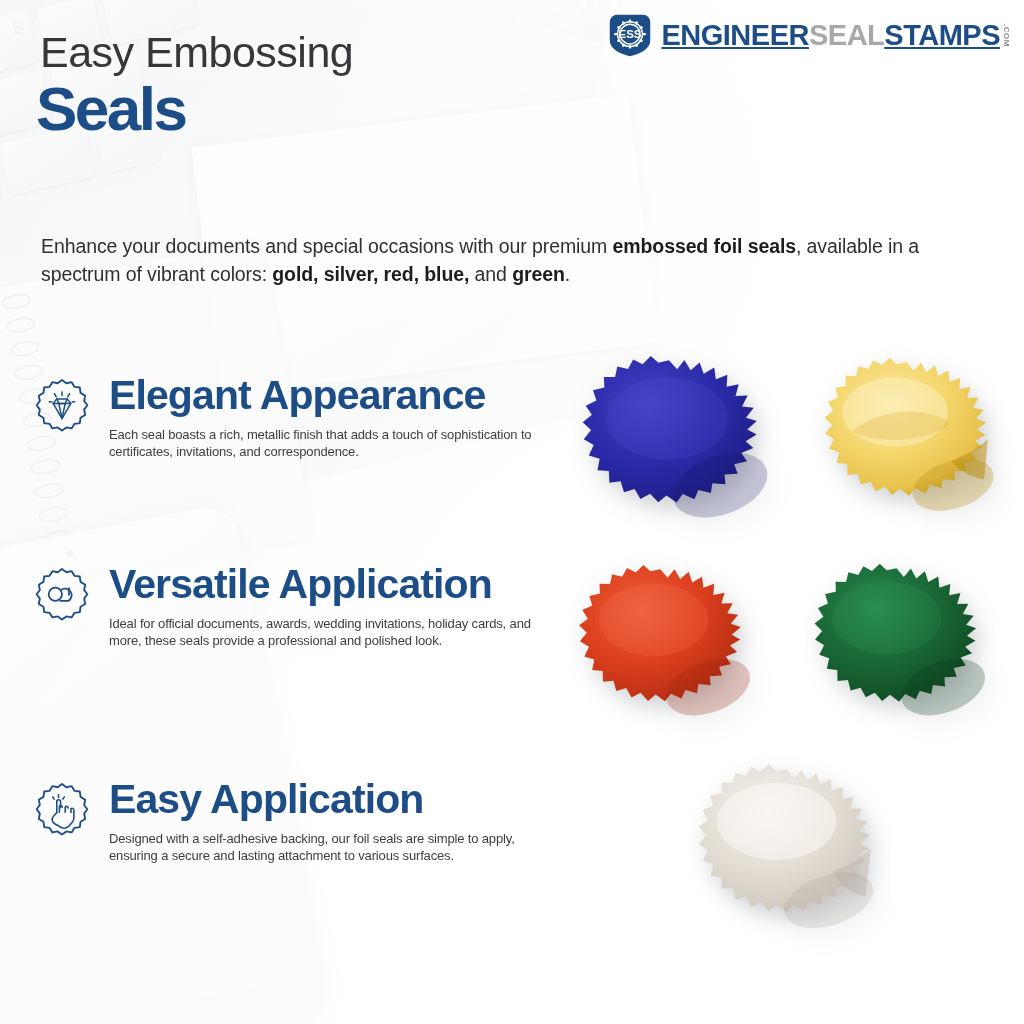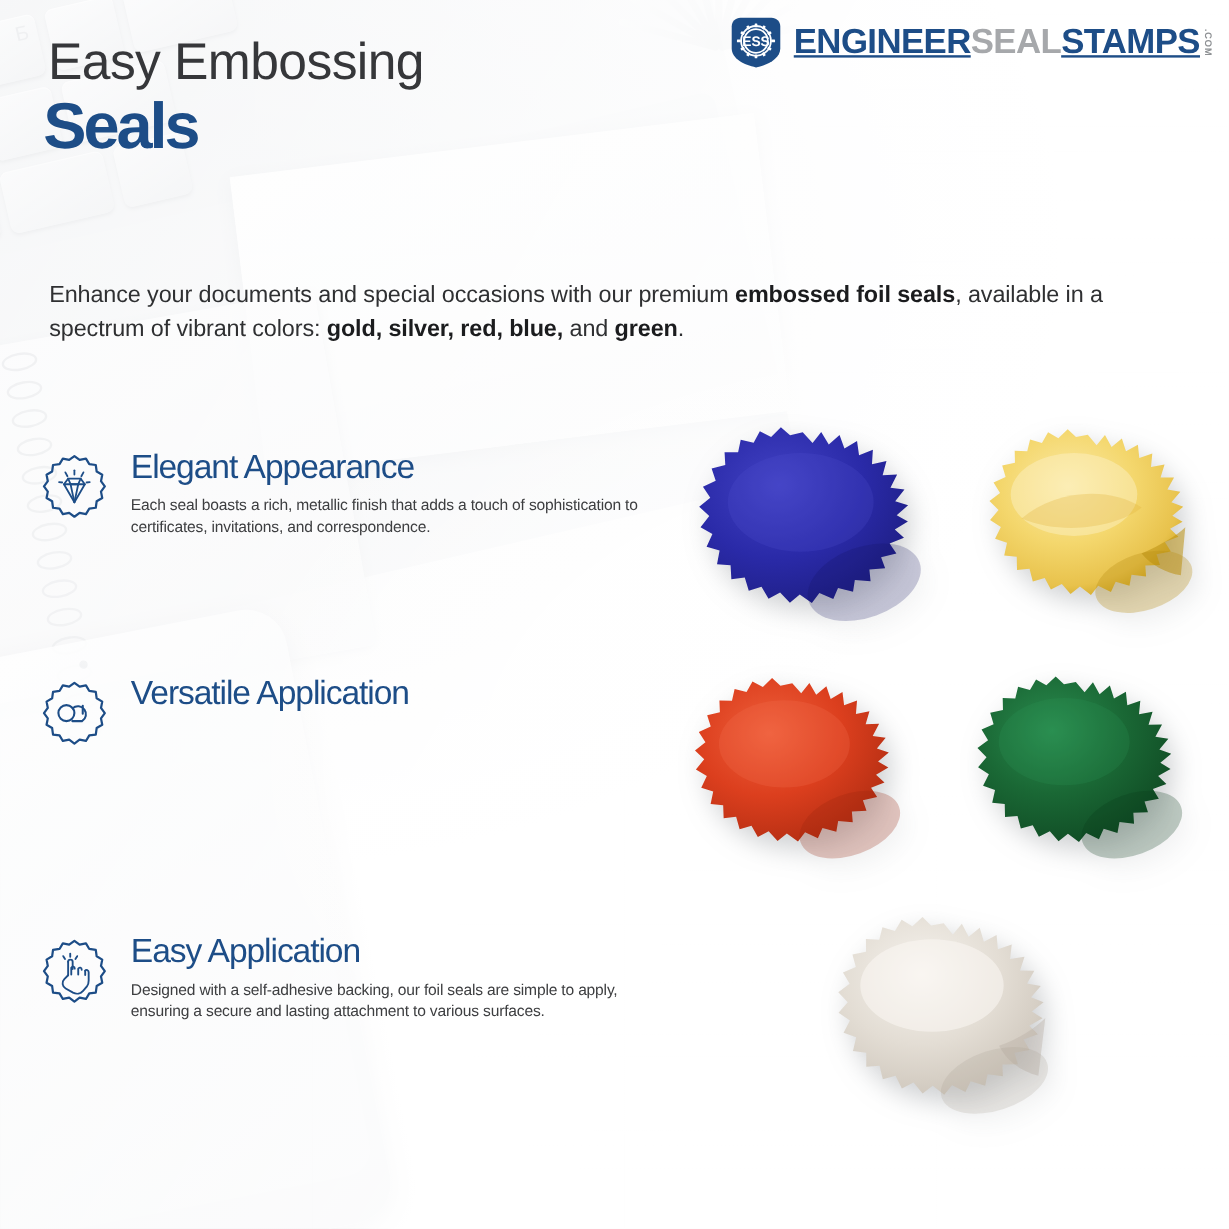--- a/index.html
+++ b/index.html
@@ -261,21 +261,21 @@
     font-size: 43px;
     font-weight: 400;
     color: #36373a;
     letter-spacing: -0.5px;
     white-space: nowrap;
   }
   .title-main {
     position: absolute;
     left: 36px;
     top: 78px;
-    font-size: 54px;
+    font-size: 62px;
     font-weight: 700;
     color: #1d4d87;
     letter-spacing: -2.5px;
     line-height: 1;
   }
 
   
   .intro {
     position: absolute;
     left: 41px;
@@ -297,22 +297,22 @@
     gap: 18px;
   }
   .feature-icon {
     width: 58px;
     height: 58px;
     flex: none;
     margin-top: 4px;
   }
   .feature-body { flex: 1 1 auto; }
   .feature-title {
-    font-size: 28px;
-    font-weight: 400;
+    font-size: 41px;
+    font-weight: 700;
     color: #1d4d87;
     letter-spacing: -0.9px;
     line-height: 1.05;
     margin: 0 0 9px 0;
   }
   .feature-text {
     font-size: 13px;
     line-height: 1.33;
     color: #3d3e40;
     letter-spacing: -0.15px;
@@ -476,20 +476,21 @@
       <svg class="feature-icon" viewBox="0 0 100 100">
         <path d="M50 3.5 L57.5 9.0 L66.6 7.2 L71.4 15.2 L80.7 16.4 L82.0 25.7 L90.0 30.5 L88.2 39.6 L93.7 47.1 L88.2 54.6 L90.0 63.7 L82.0 68.5 L80.7 77.8 L71.4 79.0 L66.6 87.0 L57.5 85.2 L50 90.7 L42.5 85.2 L33.4 87.0 L28.6 79.0 L19.3 77.8 L18.0 68.5 L10.0 63.7 L11.8 54.6 L6.3 47.1 L11.8 39.6 L10.0 30.5 L18.0 25.7 L19.3 16.4 L28.6 15.2 L33.4 7.2 L42.5 9.0 Z" fill="none" stroke="#1d4d87" stroke-width="3.2" stroke-linejoin="round"></path>
         <g fill="none" stroke="#1d4d87" stroke-width="3" stroke-linecap="round">
           <circle cx="38.5" cy="47" r="11.5"></circle>
           <path d="M47.5 40 A11.5 11.5 0 1 1 61 58.5 L47 58.5"></path>
           <path d="M62 36.5 L62 48"></path>
         </g>
       </svg>
       <div class="feature-body">
         <h2 class="feature-title">Versatile Application</h2>
+        <p class="feature-text">Ideal for official documents, awards, wedding invitations, holiday cards, and more, these seals provide a professional and polished look.</p>
       </div>
     </div>
 
     <div class="feature" id="feature-2">
       <svg class="feature-icon" viewBox="0 0 100 100">
         <path d="M50 3.5 L57.5 9.0 L66.6 7.2 L71.4 15.2 L80.7 16.4 L82.0 25.7 L90.0 30.5 L88.2 39.6 L93.7 47.1 L88.2 54.6 L90.0 63.7 L82.0 68.5 L80.7 77.8 L71.4 79.0 L66.6 87.0 L57.5 85.2 L50 90.7 L42.5 85.2 L33.4 87.0 L28.6 79.0 L19.3 77.8 L18.0 68.5 L10.0 63.7 L11.8 54.6 L6.3 47.1 L11.8 39.6 L10.0 30.5 L18.0 25.7 L19.3 16.4 L28.6 15.2 L33.4 7.2 L42.5 9.0 Z" fill="none" stroke="#1d4d87" stroke-width="3.2" stroke-linejoin="round"></path>
         <g fill="none" stroke="#1d4d87" stroke-width="2.7" stroke-linecap="round" stroke-linejoin="round">
           <path d="M41 33.5 L41 53"></path>
           <path d="M41 53 L35.5 58.5 C31.5 62.5 32.5 69 37.5 72 L48 78 C53 80.5 59 79.5 62.5 75.5 L68 69 C70 66.5 70.5 63.5 70.5 60.5 L70.5 48.5 C70.5 45.5 67 44 65.5 46.5"></path>
           <path d="M65.5 46.5 L65.5 52.5"></path>

